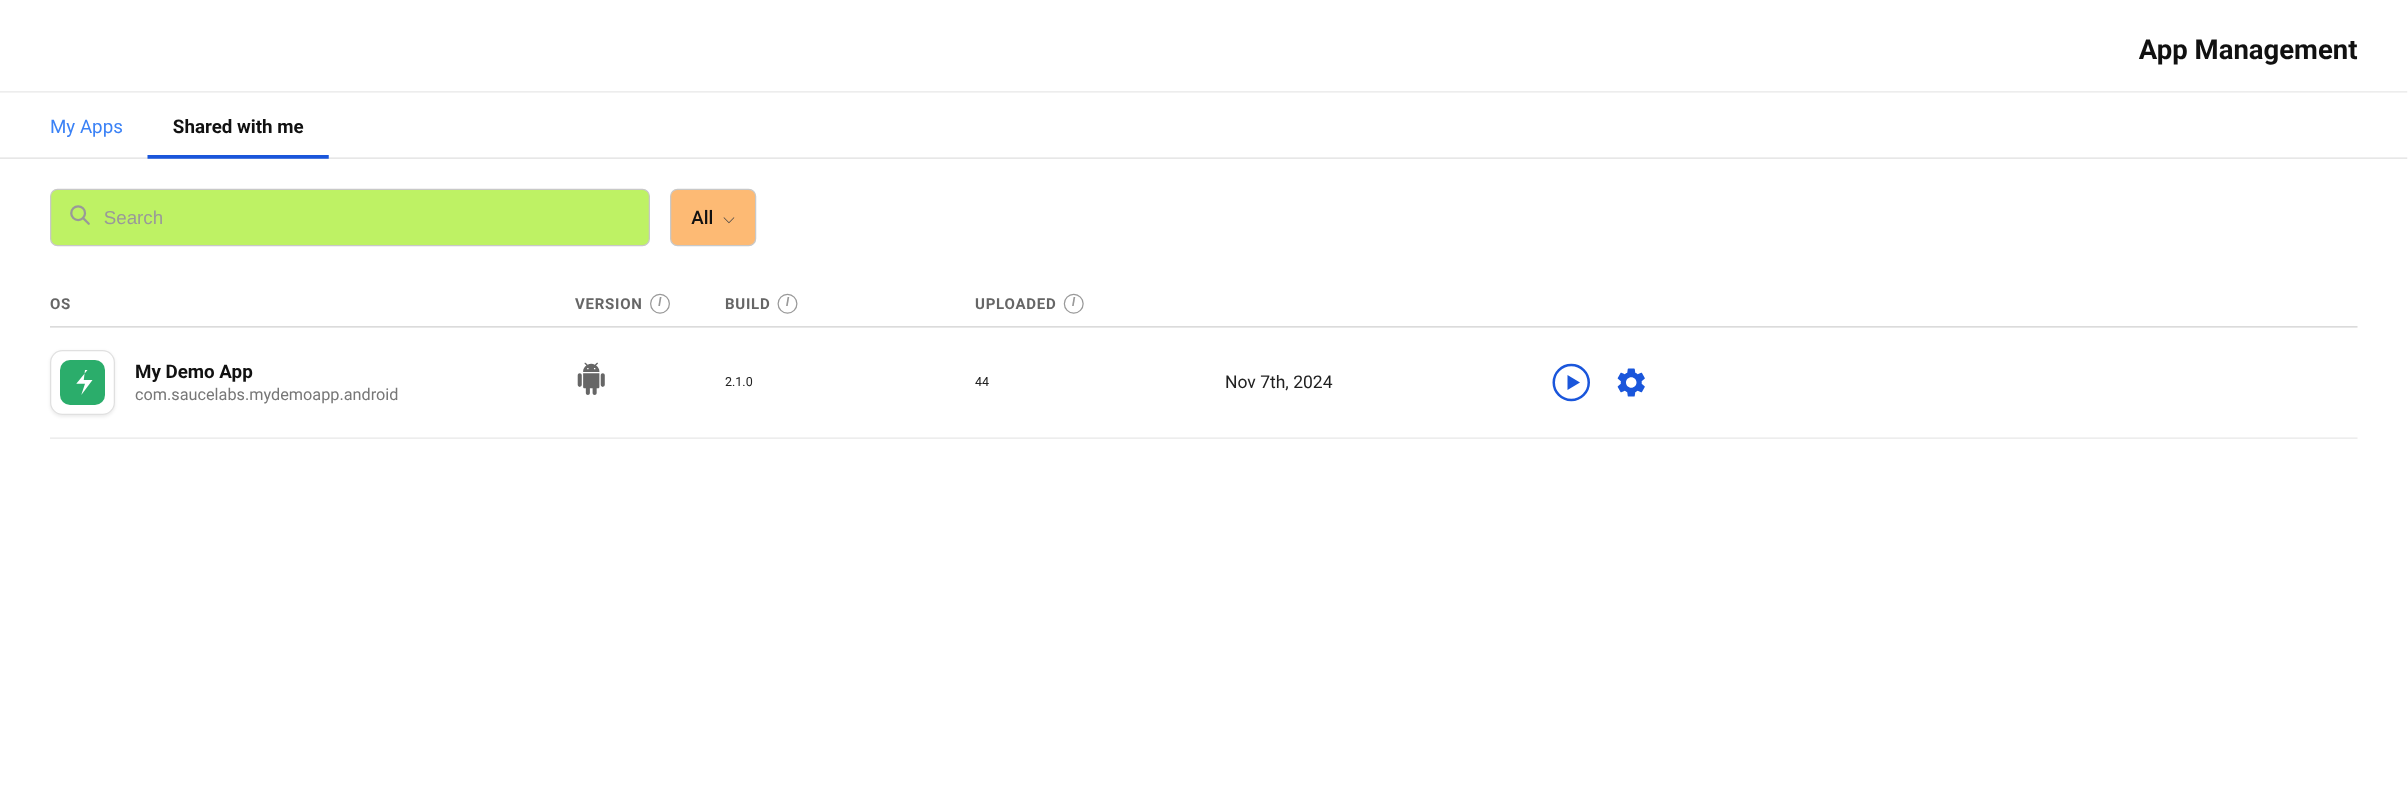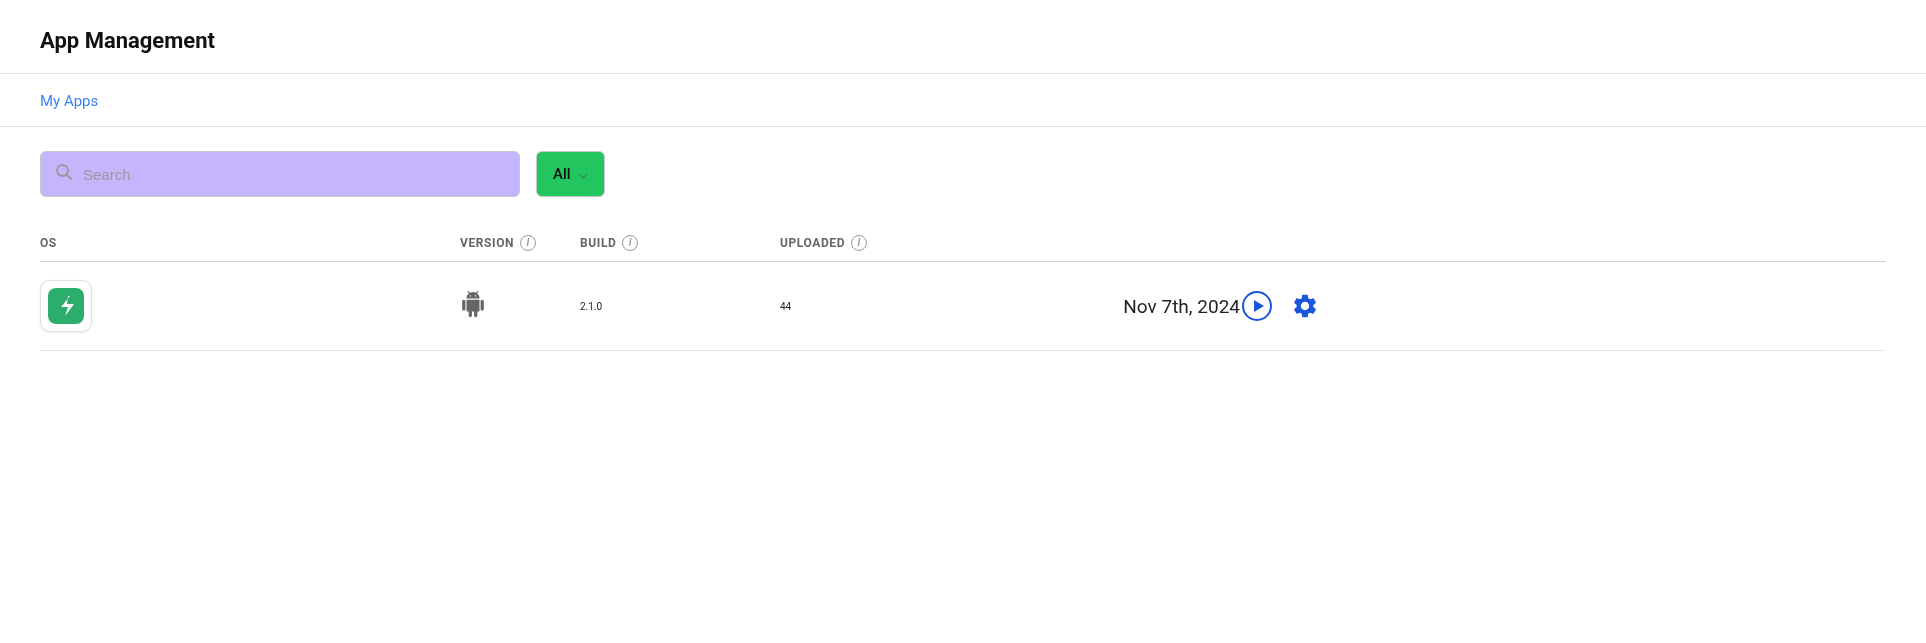--- a/index.html
+++ b/index.html
@@ -6,20 +6,21 @@
     body {
       font-family: -apple-system, BlinkMacSystemFont, 'Segoe UI', Roboto, sans-serif;
       background: #ffffff;
       color: #1a1a1a;
       min-height: 643px;
     }
 
     .page-header {
       padding: 28px 40px 20px 40px;
       border-bottom: 1px solid #e8e8e8;
+      text-align: right;
     }
 
     .page-title {
       font-size: 22px;
       font-weight: 700;
       color: #111111;
     }
 
     .tabs-bar {
       display: flex;
@@ -62,21 +63,21 @@
     }
 
     .search-wrapper {
       display: flex;
       align-items: center;
       border: 1px solid #c8c8c8;
       border-radius: 6px;
       padding: 0 14px;
       width: 480px;
       height: 46px;
-      background: #c4b5fd;
+      background: #bef264;
     }
 
     .search-icon-svg {
       color: #888;
       margin-right: 10px;
       flex-shrink: 0;
     }
 
     .search-input {
       border: none;
@@ -94,21 +95,21 @@
     .filter-dropdown {
       display: flex;
       align-items: center;
       gap: 8px;
       border: 1px solid #c8c8c8;
       border-radius: 6px;
       padding: 0 16px;
       height: 46px;
       font-size: 15px;
       cursor: pointer;
-      background: #22c55e;
+      background: #fdba74;
       color: #111;
       font-weight: 500;
     }
 
     .chevron-down {
       font-size: 12px;
       color: #444;
     }
 
     .table-container {
@@ -197,23 +198,22 @@
       font-size: 22px;
       color: #666;
     }
 
     .version-val, .build-val {
       font-size: 10px;
       color: #222;
     }
 
     .uploaded-val {
-      font-size: 19px;
+      font-size: 14px;
       color: #222;
-      text-align: right;
     }
 
     .actions-cell {
       display: flex;
       align-items: center;
       gap: 14px;
     }
 
     .action-btn {
       width: 34px;
@@ -240,20 +240,23 @@
 </head>
 <body>
 
 <div class="page-header">
   <h1 class="page-title">App Management</h1>
 </div>
 
 <div class="tabs-bar">
   <div class="tab">
     <span>My Apps</span>
+  </div>
+  <div class="tab active">
+    <span>Shared with me</span>
   </div>
 </div>
 
 <div class="content-area">
 
   <div class="filters-row">
     <div class="search-wrapper">
       <span class="search-icon-svg">
         <svg width="18" height="18" viewBox="0 0 18 18" fill="none">
           <circle cx="7.5" cy="7.5" r="5.5" stroke="#999" stroke-width="1.8"></circle>
@@ -292,20 +295,24 @@
     <div class="table-data-row">
 
       <div class="app-info">
         <div class="app-icon-box">
 
           <svg class="app-icon-svg" viewBox="0 0 36 36" fill="none">
             <rect width="36" height="36" rx="8" fill="#2BAD6B"></rect>
             <path d="M22 8L13 19h7l-3 9 9-12h-7l1-8z" fill="white"></path>
           </svg>
         </div>
+        <div>
+          <div class="app-name">My Demo App</div>
+          <div class="app-bundle">com.saucelabs.mydemoapp.android</div>
+        </div>
       </div>
 
       <div class="os-icon">
         
         <svg width="26" height="26" viewBox="0 0 24 24" fill="#666">
           <path d="M6 18c0 .55.45 1 1 1h1v3.5c0 .83.67 1.5 1.5 1.5s1.5-.67 1.5-1.5V19h2v3.5c0 .83.67 1.5 1.5 1.5s1.5-.67 1.5-1.5V19h1c.55 0 1-.45 1-1V8H6v10zM3.5 8C2.67 8 2 8.67 2 9.5v7c0 .83.67 1.5 1.5 1.5S5 17.33 5 16.5v-7C5 8.67 4.33 8 3.5 8zm17 0c-.83 0-1.5.67-1.5 1.5v7c0 .83.67 1.5 1.5 1.5s1.5-.67 1.5-1.5v-7c0-.83-.67-1.5-1.5-1.5zm-4.97-5.84l1.3-1.3c.2-.2.2-.51 0-.71-.2-.2-.51-.2-.71 0l-1.48 1.48C13.85 1.23 12.95 1 12 1c-.96 0-1.86.23-2.66.63L7.85.15c-.2-.2-.51-.2-.71 0-.2.2-.2.51 0 .71l1.31 1.31C7.08 3.04 6 4.6 6 6.39V7h12v-.61c0-1.79-1.08-3.35-2.47-4.23zM10 5H9V4h1v1zm5 0h-1V4h1v1z"></path>
         </svg>
       </div>
 
       <div class="version-val">2.1.0</div>

